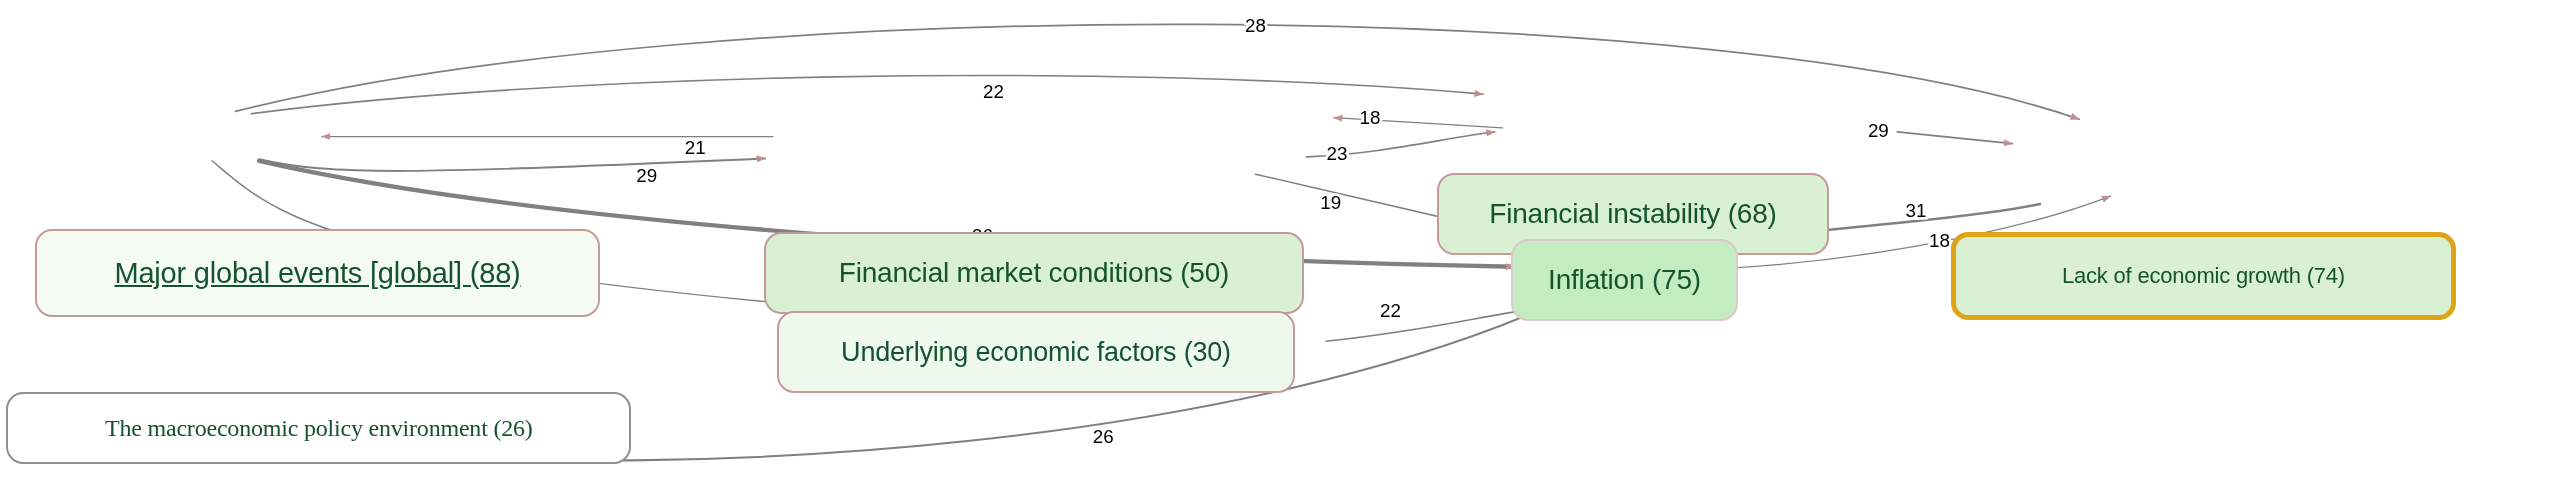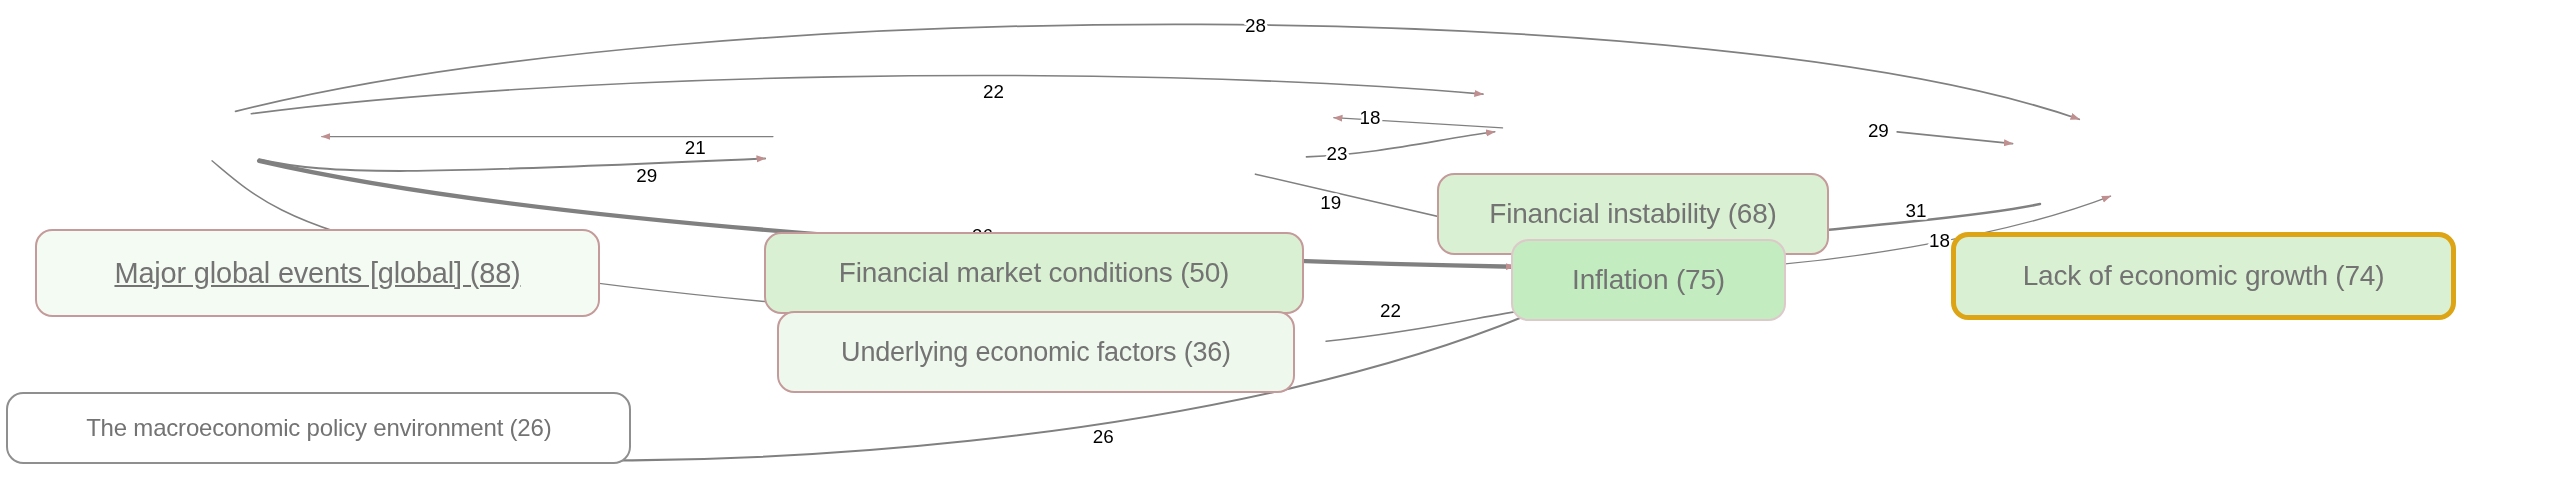--- a/index.html
+++ b/index.html
@@ -5,21 +5,21 @@
   html,body{margin:0;padding:0;background:#ffffff;}
   body{font-family:"Liberation Sans","DejaVu Sans",sans-serif;}
   #canvas{position:relative;width:2576px;height:477px;background:#ffffff;overflow:hidden;}
   #edges{position:absolute;left:0;top:0;width:2576px;height:477px;}
   .node{
     position:absolute;
     box-sizing:border-box;
     display:flex;align-items:center;justify-content:center;
     border-radius:17.3px;
     white-space:nowrap;
-    color:#737373;
+    color:#14532d;
     font-size:29px;
     line-height:1;
     letter-spacing:-0.2px;
     padding:0 18px;
   }
   .elbl{
     font-size:24px;
     fill:#000000;
     font-family:"Liberation Sans","DejaVu Sans",sans-serif;
     paint-order:stroke;
@@ -94,19 +94,19 @@
         <text class="elbl" x="716" y="330">19</text>
         <text class="elbl" x="1772" y="398">22</text>
         <text class="elbl" x="1406" y="558">26</text>
       </g>
   </svg>
 
   <div id="nodes">
       <div class="node" style="left: 35px; top: 229px; width: 565px; height: 88px; font-size: 29px; background: rgb(244, 251, 242); border: 2.4px solid rgb(196, 154, 154); text-decoration: underline;">Major global events [global] (88)</div>
       <div class="node" style="left: 764px; top: 232px; width: 540px; height: 82px; font-size: 28px; background: rgb(217, 240, 211); border: 2.4px solid rgb(196, 154, 154);">Financial market conditions (50)</div>
       <div class="node" style="left: 1437px; top: 173px; width: 392px; height: 82px; font-size: 28px; background: rgb(217, 240, 211); border: 2.4px solid rgb(196, 154, 154);">Financial instability (68)</div>
-      <div class="node" style="left: 1951px; top: 232px; width: 505px; height: 88px; font-size: 28px; background: rgb(217, 240, 211); border: 5.5px solid rgb(221, 165, 21);">Lack of economic growth (74)</div>
-      <div class="node" style="left: 1511px; top: 239px; width: 275px; height: 82px; font-size: 28px; background: rgb(195, 236, 192); border: 2.4px solid rgb(221, 201, 201);">Inflation (75)</div>
-      <div class="node" style="left: 777px; top: 311px; width: 518px; height: 82px; font-size: 27px; background: rgb(238, 248, 236); border: 2.4px solid rgb(196, 154, 154);">Underlying economic factors (36)</div>
-      <div class="node" style="left: 6.3px; top: 392px; width: 625px; height: 72px; font-size: 24px; background: rgb(255, 255, 255); border: 2.4px solid rgb(143, 143, 143);">The macroeconomic policy environment (26)</div>
+      <div class="node" style="left: 1951px; top: 232px; width: 505px; height: 88px; font-size: 22px; background: rgb(217, 240, 211); border: 5.5px solid rgb(221, 165, 21);">Lack of economic growth (74)</div>
+      <div class="node" style="left: 1511px; top: 239px; width: 227px; height: 82px; font-size: 28px; background: rgb(195, 236, 192); border: 2.4px solid rgb(221, 201, 201);">Inflation (75)</div>
+      <div class="node" style="left: 777px; top: 311px; width: 518px; height: 82px; font-size: 27px; background: rgb(238, 248, 236); border: 2.4px solid rgb(196, 154, 154);">Underlying economic factors (30)</div>
+      <div class="node" style="left: 6.3px; top: 392px; width: 625px; height: 72px; font-size: 24px; background: rgb(255, 255, 255); border: 2.4px solid rgb(143, 143, 143); font-family: Liberation Serif, serif;">The macroeconomic policy environment (26)</div>
     </div>
 </div>
 
 
 </body></html>

